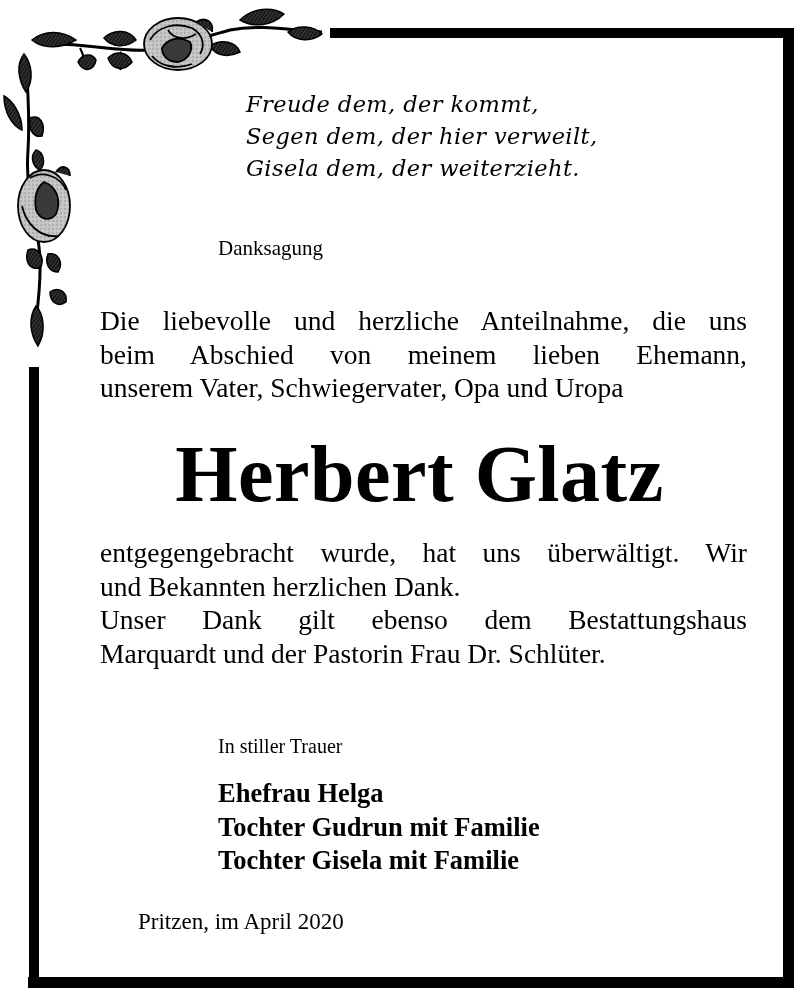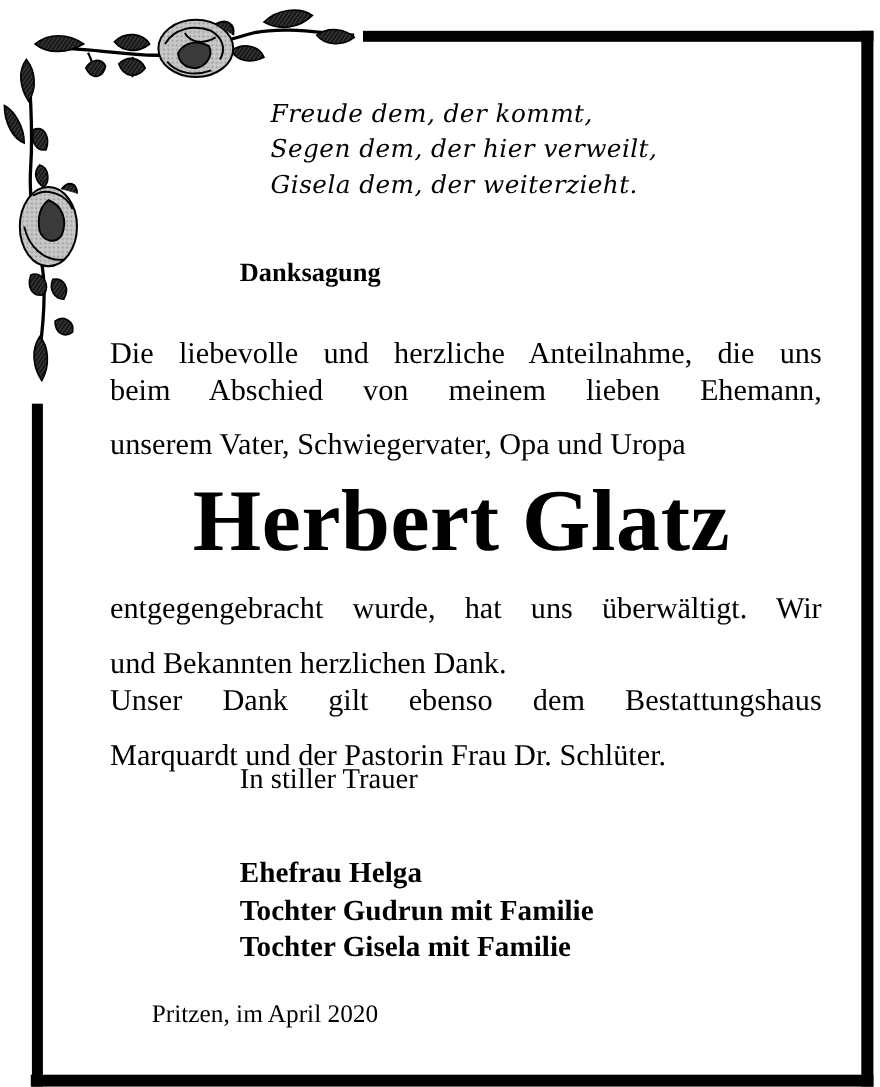--- a/index.html
+++ b/index.html
@@ -43,63 +43,62 @@
     letter-spacing: 0.4px;
     font-family: "DejaVu Serif", "Liberation Serif", serif;
     font-size: 22.5px;
     margin-left: 28px;
   }
   .motto div { white-space: nowrap; }
 
   .heading {
     left: 218px;
     top: 230px;
-    font-weight: bold;
-    font-size: 24px;
+    font-weight: normal;
+    font-size: 21px;
     line-height: 36px;
   }
 
   .para {
     left: 100px;
     width: 647px;
     font-size: 27.5px;
     line-height: 33.5px;
     text-align: justify;
     text-align-last: left;
   }
   .para .line {
     display: block;
     text-align: justify;
     text-align-last: justify;
     white-space: nowrap;
   }
   .para .line.last {
     text-align-last: left;
-    margin-top: 16px;
   }
   .para1 { top: 304px; }
   .para2 { top: 536px; }
 
   .name {
     left: 0;
     width: 800px;
     top: 426px;
     text-align: center;
     font-weight: bold;
     font-size: 80px;
     line-height: 96px;
     padding-left: 39px;
     box-sizing: border-box;
     letter-spacing: 0.5px;
   }
 
   .mourning {
     left: 218px;
-    top: 691px;
-    font-size: 26px;
+    top: 729px;
+    font-size: 20px;
     line-height: 34px;
     font-family: Liberation Serif, serif;
   }
 
   .signers {
     left: 218px;
     top: 777px;
     font-weight: bold;
     font-size: 26.5px;
     line-height: 33.5px;

